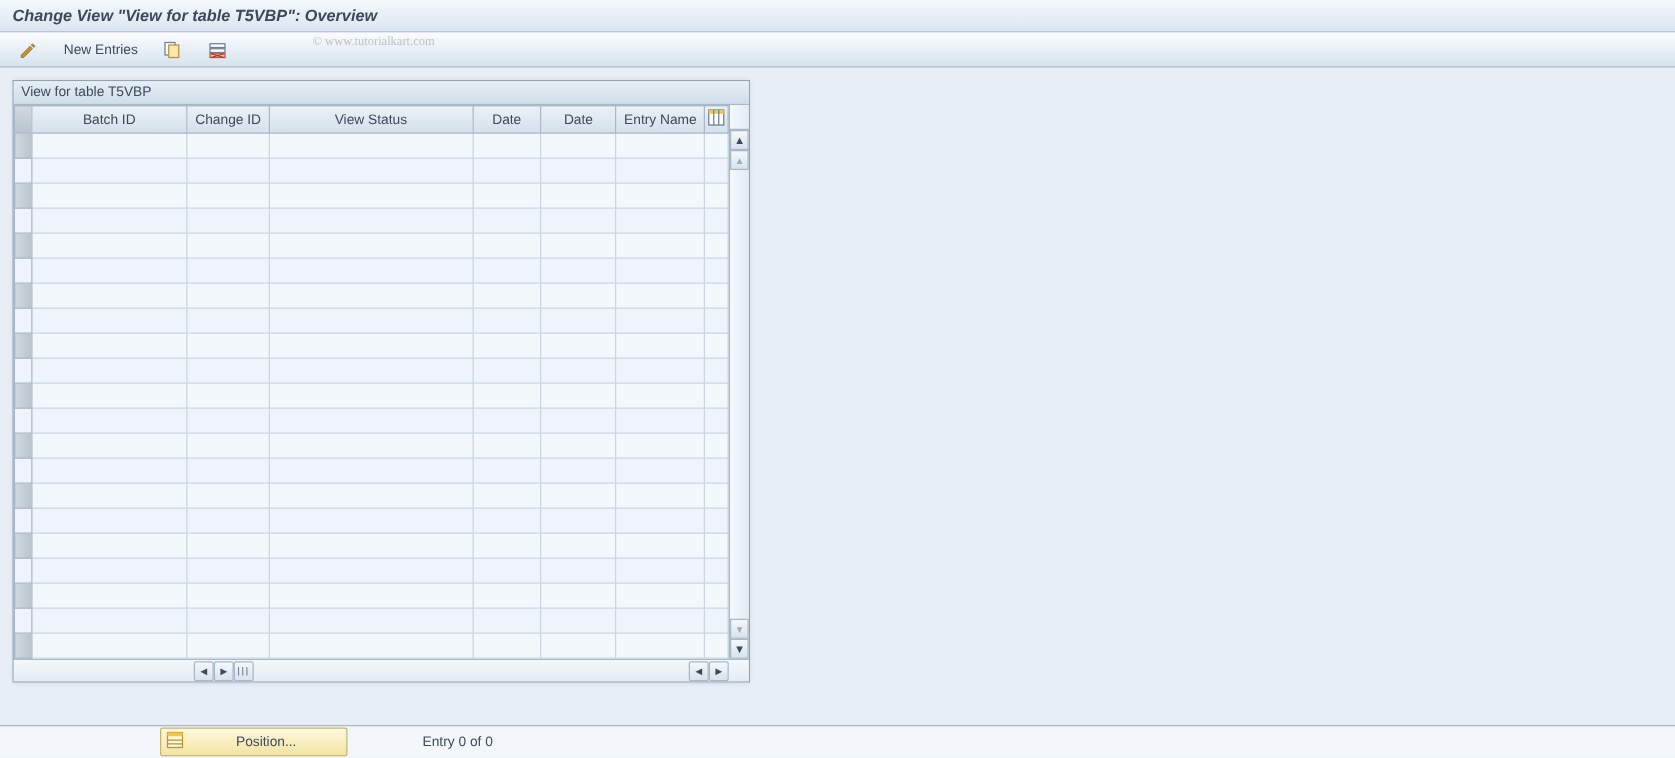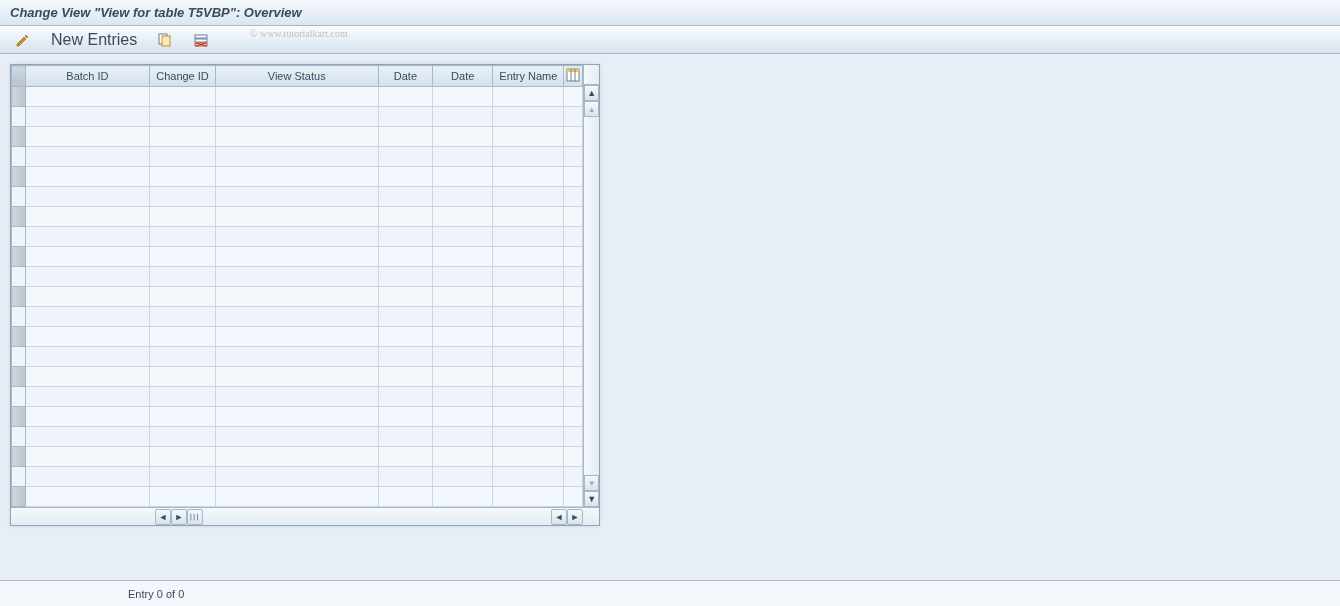--- a/index.html
+++ b/index.html
@@ -36,21 +36,21 @@
     }
     .toolbar-btn {
       display: inline-flex;
       align-items: center;
       gap: 4px;
       padding: 2px 6px;
       border: 1px solid transparent;
       border-radius: 2px;
       cursor: pointer;
       color: #3b4a5b;
-      font-size: 16px;
+      font-size: 11px;
     }
     .toolbar-icon {
       width: 16px; height: 16px; display:inline-block;
     }
 
     
     .watermark {
       position: absolute;
       top: 28px;
       left: 250px;
@@ -217,20 +217,21 @@
           <line x1="3" y1="14" x2="13" y2="11" stroke="#b03020"></line>
         </svg>
     </span>
   </span>
 </div>
 
 <div class="watermark">© www.tutorialkart.com</div>
 
 <div class="main">
   <div class="table-panel">
+    <div class="table-caption">View for table T5VBP</div>
 
     <div class="grid-wrap">
       <table class="grid-table">
         <thead>
           <tr>
             <th class="rowsel-hdr"></th>
             <th class="col-batchid">Batch ID</th>
             <th class="col-enterp">Change ID</th>
             <th class="col-status">View Status</th>
             <th class="col-time">Date</th>
@@ -483,14 +484,25 @@
       </div>
       <div class="hscroll-gap"></div>
       <div class="hscroll-btn">◄</div>
       <div class="hscroll-btn">►</div>
       <div style="width:16px;"></div>
     </div>
   </div>
 </div>
 
 <div class="footer">
+  <div class="position-btn">
+    <span>
+      <svg width="14" height="14" viewBox="0 0 14 14">
+          <rect x="1" y="1" width="12" height="12" fill="#fff8dc" stroke="#b8923a"></rect>
+          <rect x="1" y="1" width="12" height="3" fill="#f2c84b"></rect>
+          <line x1="1" y1="7" x2="13" y2="7" stroke="#b8923a"></line>
+          <line x1="1" y1="10" x2="13" y2="10" stroke="#b8923a"></line>
+        </svg>
+    </span>
+    <span class="lbl">Position...</span>
+  </div>
   <span class="entry-text">Entry 0 of 0</span>
 </div>
 
 </body></html>

